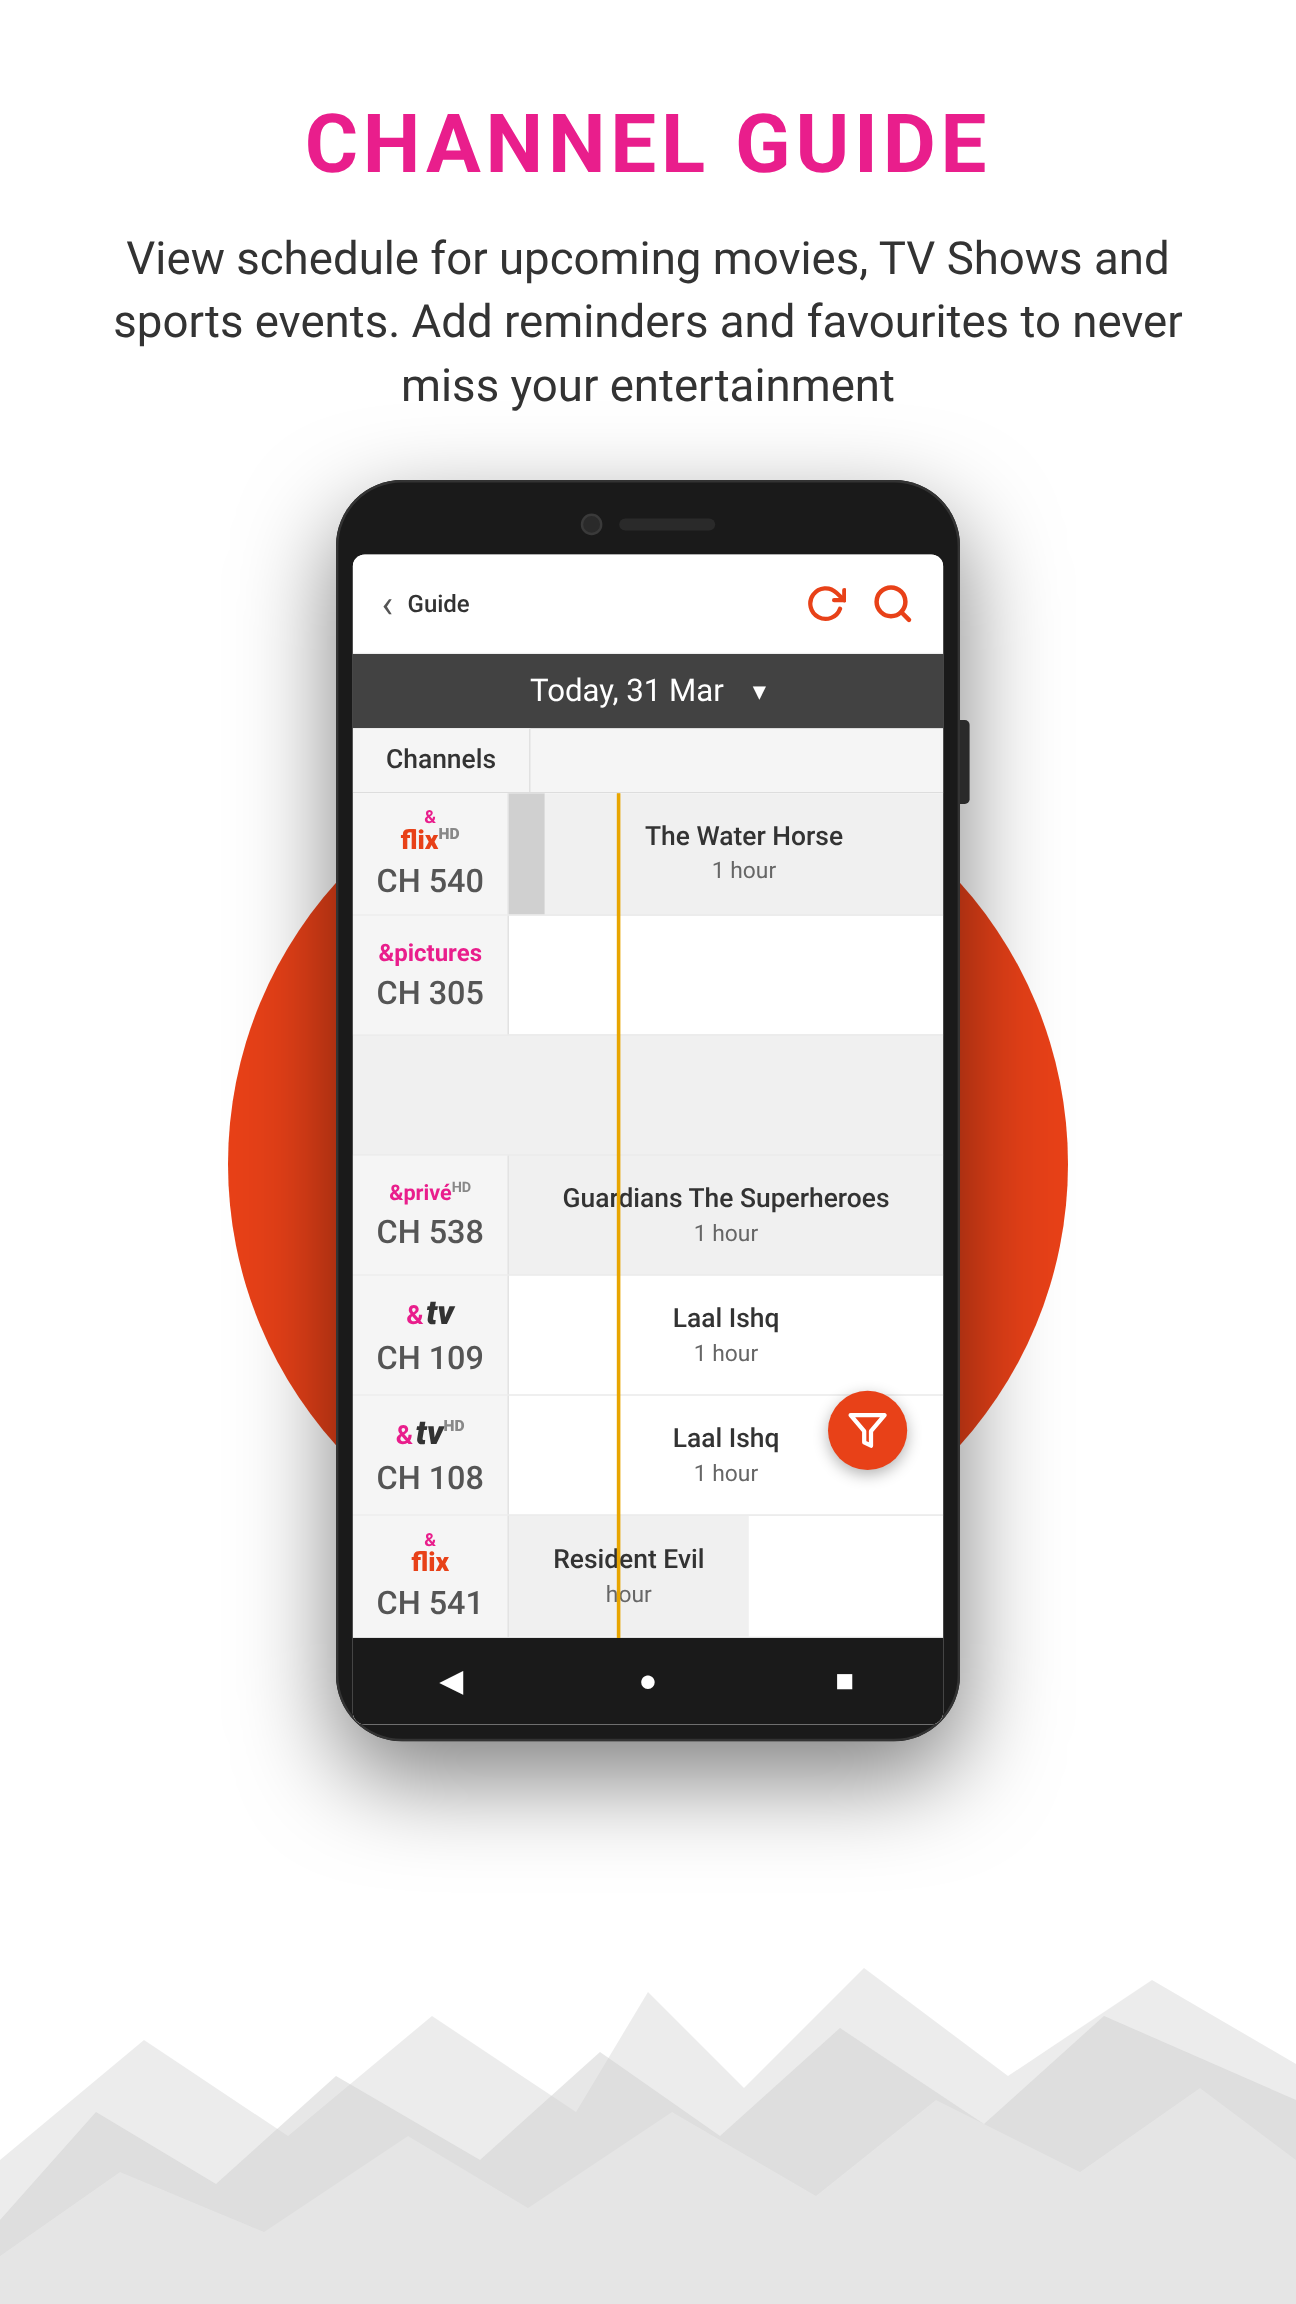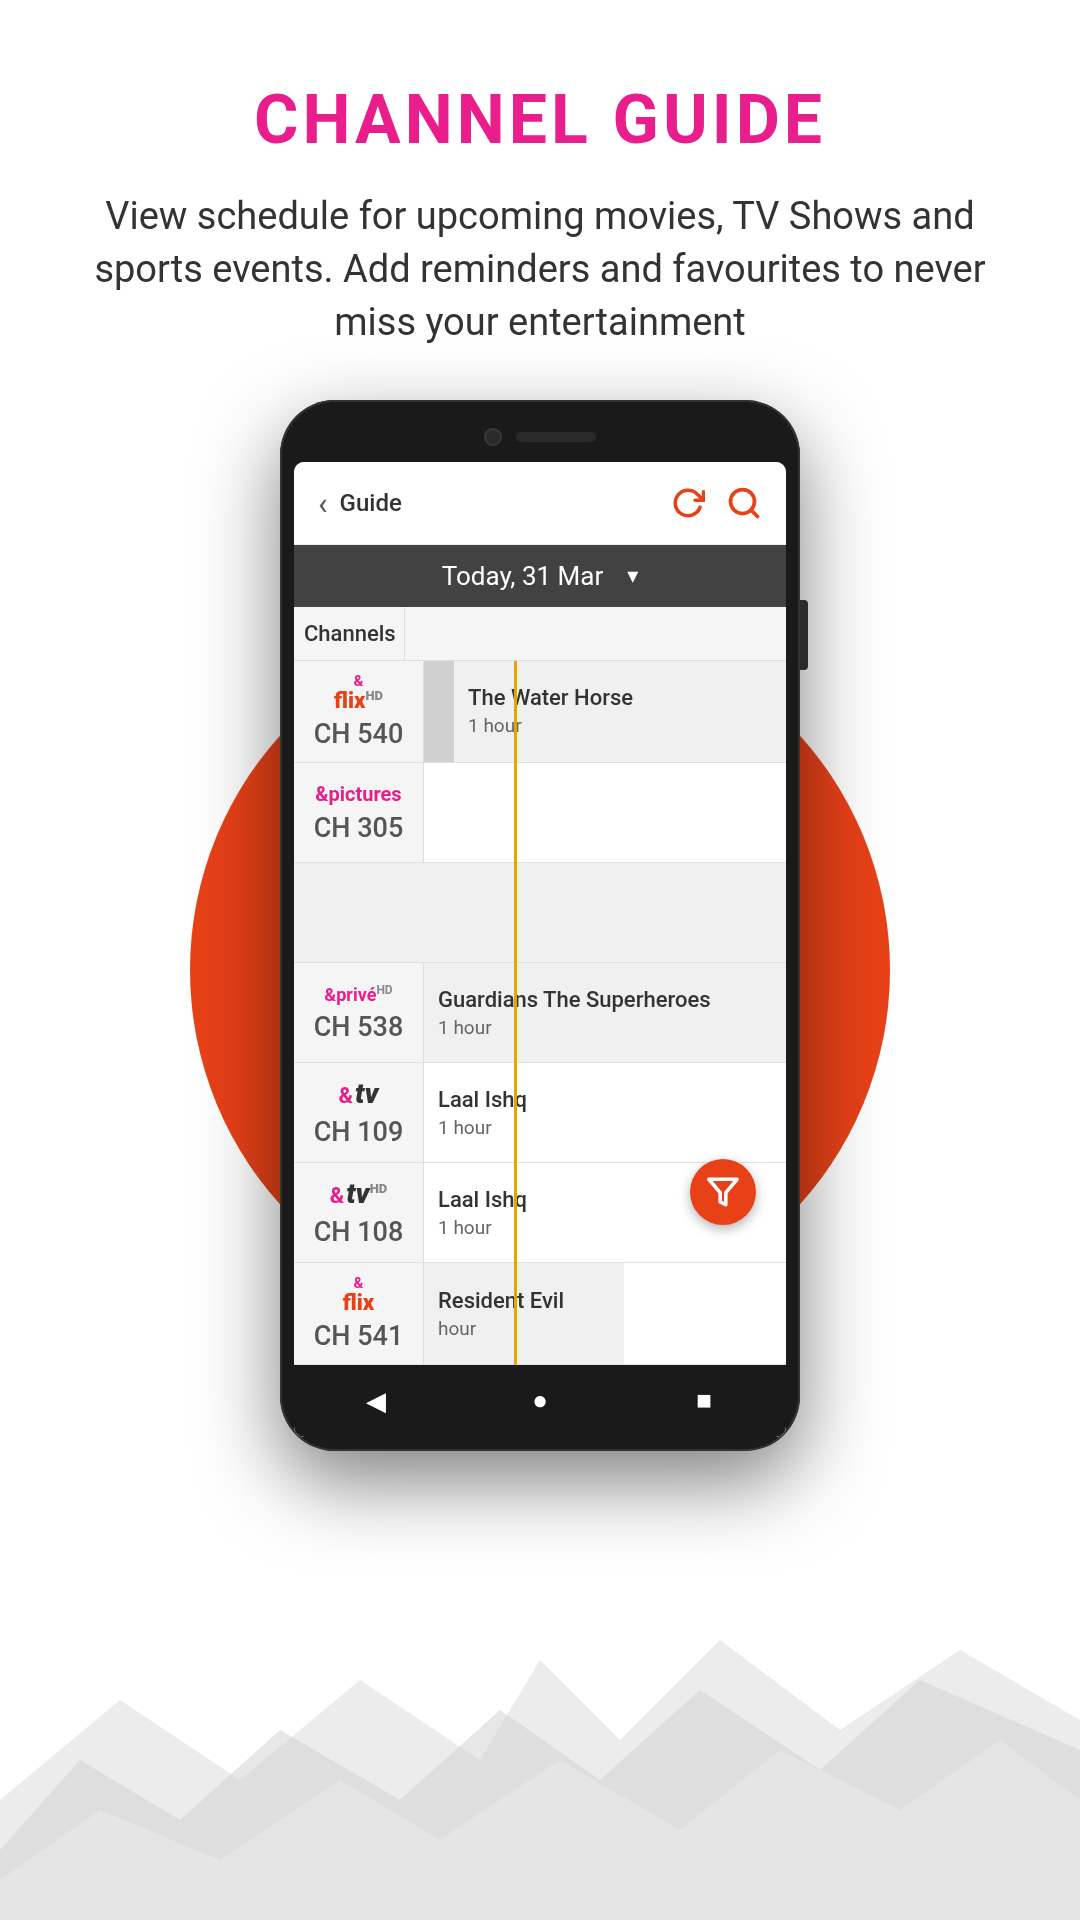--- a/index.html
+++ b/index.html
@@ -113,21 +113,21 @@
     .app-back-btn {
       display: flex;
       align-items: center;
       gap: 12px;
       font-size: 30px;
       color: #333;
       font-weight: 400;
     }
 
     .app-title-text {
-      font-size: 24px;
+      font-size: 20px;
       font-weight: 500;
       color: #333;
     }
 
     .app-icons {
       display: flex;
       gap: 20px;
       align-items: center;
     }
 
@@ -202,20 +202,21 @@
       font-size: 27px;
       color: #555;
       font-weight: 500;
     }
 
     .channel-programs {
       flex: 1;
       display: flex;
       position: relative;
       overflow: hidden;
+      text-align: center;
     }
 
     .program-block {
       padding: 12px 14px;
       flex: 1;
       display: flex;
       flex-direction: column;
       justify-content: center;
     }
 
@@ -360,21 +361,21 @@
           </div>
         </div>
       </div>
 
       <div class="date-bar">
         <span class="date-bar-text">Today, 31 Mar</span>
         <span class="date-chevron">▾</span>
       </div>
 
       <div style="display:flex; border-bottom: 1px solid #ddd; background:#f5f5f5;">
-        <div class="channel-header-cell" style="width:111px;">Channels</div>
+        <div class="channel-header-cell" style="width:148px;">Channels</div>
       </div>
 
       <div class="guide-content" style="position:relative;">
 
         <div class="time-line"></div>
 
         <div class="channel-row">
           <div class="channel-info">
             <div style="display:flex;flex-direction:column;align-items:center;line-height:1.1;">
               <div style="font-size:15px;color:#e91e8c;font-weight:700;">&amp;</div>

